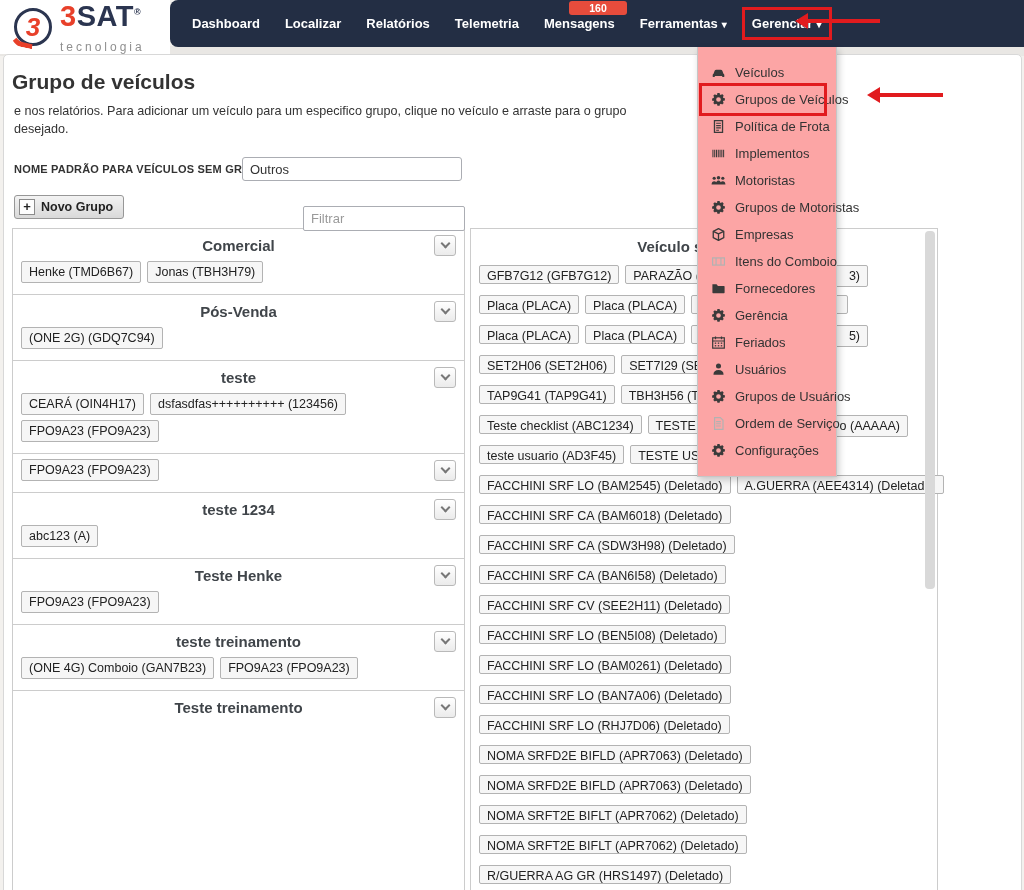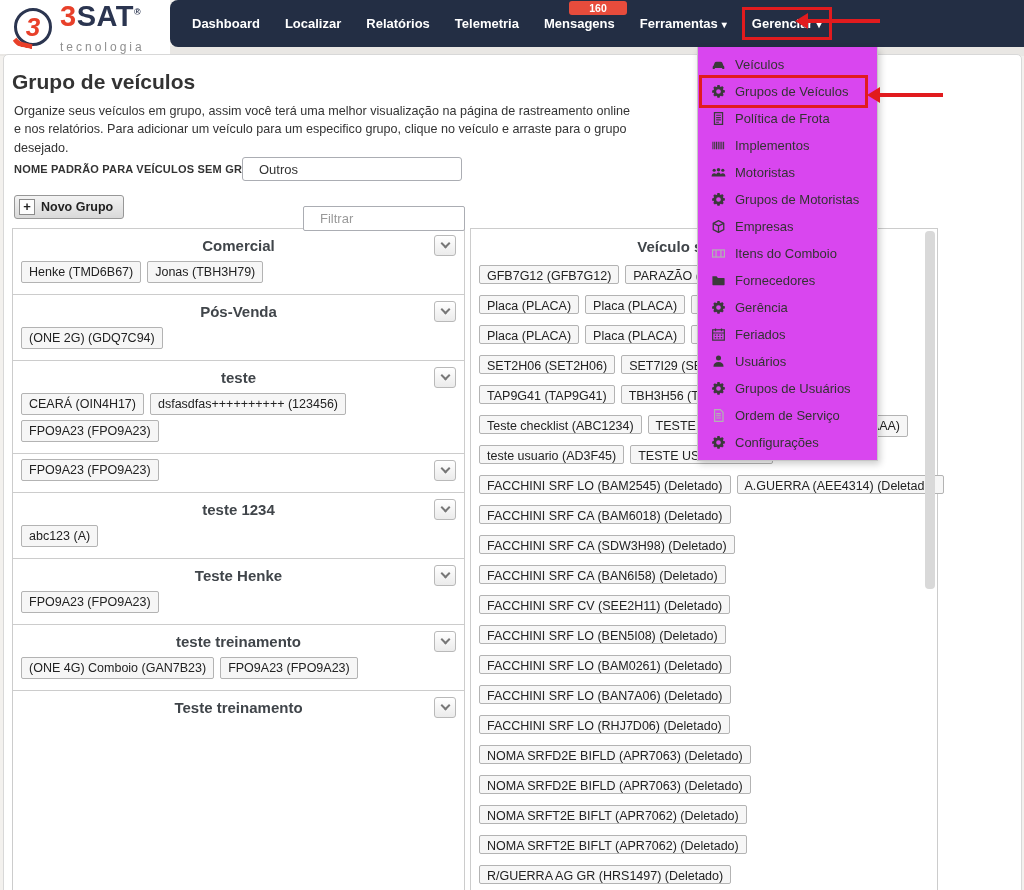--- a/index.html
+++ b/index.html
@@ -43,21 +43,21 @@
     border:8px solid transparent; border-right:13px solid #e11b1e; }
   .arrow-nav { left:800px; top:19px; width:80px; }
   .arrow-menu { left:872px; top:93px; width:71px; }
 
   
   .page-title { position:absolute; left:12px; top:70px; font-size:21px; color:#333; z-index:5; }
   .page-desc { position:absolute; left:14px; top:102px; font-size:12.6px; color:#333; line-height:1.45; z-index:5; }
   .form-row-label { position:absolute; left:14px; top:163px; font-size:11px; font-weight:bold;
     color:#333; letter-spacing:.2px; z-index:5; }
   .input { border:1px solid #abadb3; border-radius:3px; font-size:13px; color:#333;
-    padding:2px 16px; background:#fff; font-family:inherit; }
+    padding:2px 7px; background:#fff; font-family:inherit; }
   .input::placeholder { color:#9a9a9a; }
   .outros-input { position:absolute; left:242px; top:157px; width:220px; height:24px; z-index:5; }
   .filter-input { position:absolute; left:303px; top:206px; width:162px; height:25px; border-radius:2px; z-index:5; }
   .new-group-btn { position:absolute; left:14px; top:195px; height:24px; z-index:5; display:flex;
     align-items:center; gap:6px; padding:0 10px 0 4px; border:1px solid #979797; border-radius:3px;
     background:linear-gradient(#f3f3f3,#d9d9d9); cursor:pointer; font-family:inherit; }
   .new-group-btn .plus-box { width:16px; height:16px; border:1px solid #8b8b8b; background:#fdfdfd;
     font-size:13px; font-weight:bold; line-height:14px; text-align:center; color:#222; }
   .new-group-btn .lbl { font-size:12.5px; font-weight:bold; color:#222; }
 
@@ -82,23 +82,23 @@
   .chip.cut-under { padding-right:64px; }
   .chip.cut-tail { position:absolute; text-align:right; overflow:hidden; margin:0; }
 
   .vp-title { text-align:center; font-weight:bold; font-size:15px; color:#40454a; margin:9px 0 10px; }
   .vp-rows { padding:0 8px; }
   .vp-row { position:relative; display:flex; margin-bottom:6px; height:24px; }
   .vp-scroll { position:absolute; top:2px; right:2px; width:10px; height:358px; background:#d9d9d9;
     border-radius:4px; cursor:pointer; }
 
   
-  .dropdown { position:absolute; left:697px; top:47px; width:181px; background:#d946ef;
+  .dropdown { position:absolute; left:697px; top:47px; width:140px; background:#fca5a5;
     border:1px solid #c6c6c6; border-top:none; box-shadow:2px 3px 7px rgba(0,0,0,.2);
-    padding:4px 0; z-index:60; }
+    padding:12px 0; z-index:60; }
   .menu-item { display:flex; align-items:center; gap:9px; padding:5px 12px; height:27px;
     font-size:13px; color:#333; position:relative; cursor:pointer; white-space:nowrap; }
   .mi-icon { width:16px; height:16px; flex:0 0 16px; display:flex; align-items:center;
     justify-content:center; color:#3a3a3a; }
   .mi-icon svg { width:15px; height:15px; display:block; }
   .menu-item.muted .mi-icon { color:#b2b2b2; }
   .menu-red-frame { position:absolute; left:1px; right:9px; top:-3px; bottom:-3px;
     border:3px solid #e11b1e; pointer-events:none; }
 </style>
 </head>
@@ -125,21 +125,20 @@
     <div class="nav-item">Mensagens<span class="nav-badge">160</span></div>
     <div class="nav-item">Ferramentas<span class="caret">▾</span></div>
     <div class="nav-item">Gerenciar<span class="caret">▾</span><span class="red-frame"></span></div>
   </nav>
 
 <div class="arrow arrow-nav"></div>
 <div class="arrow arrow-menu"></div>
 
 <h1 class="page-title">Grupo de veículos</h1>
 <div class="page-desc" id="page-desc">
-    <div>Organize seus veículos em grupo, assim você terá uma melhor visualização na página de rastreamento online</div>
     <div>e nos relatórios. Para adicionar um veículo para um especifico grupo, clique no veículo e arraste para o grupo</div>
     <div>desejado.</div>
   </div>
 
 <label class="form-row-label">NOME PADRÃO PARA VEÍCULOS SEM GRUPO</label>
 <input class="input outros-input" type="text" value="Outros" style="">
 
 <button class="new-group-btn">
   <span class="plus-box">+</span>
   <span class="lbl">Novo Grupo</span>

